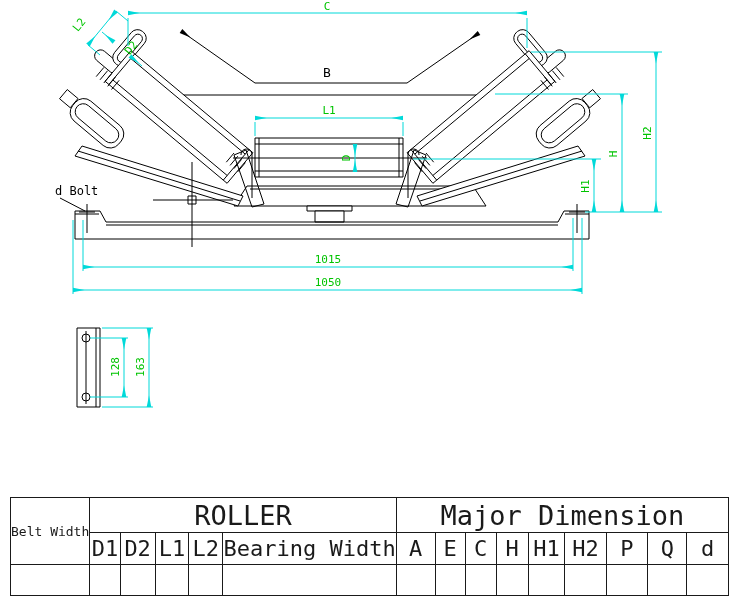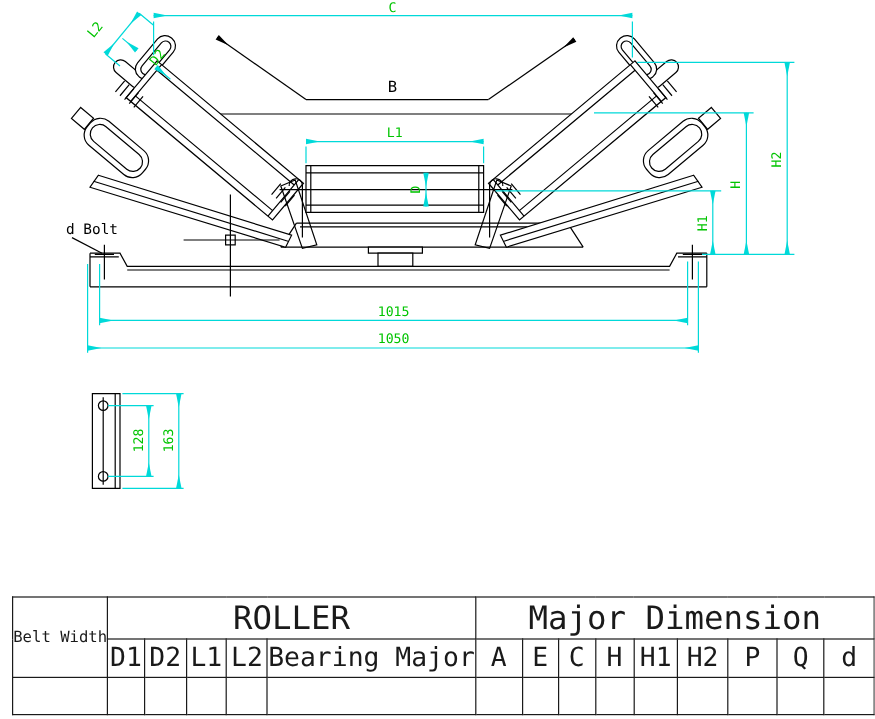--- a/index.html
+++ b/index.html
@@ -203,21 +203,21 @@
           <tr>
       <td class="bw" rowspan="2">Belt Width</td>
       <td class="h1" colspan="5">ROLLER</td>
       <td class="h1" colspan="9">Major Dimension</td>
     </tr>
     <tr>
       <td class="h2">D1</td>
       <td class="h2">D2</td>
       <td class="h2">L1</td>
       <td class="h2">L2</td>
-      <td class="h2">Bearing Major</td>
+      <td class="h2">Bearing Width</td>
       <td class="h2">A</td>
       <td class="h2">E</td>
       <td class="h2">C</td>
       <td class="h2">H</td>
       <td class="h2">H1</td>
       <td class="h2">H2</td>
       <td class="h2">P</td>
       <td class="h2">Q</td>
       <td class="h2">d</td>
     </tr>

